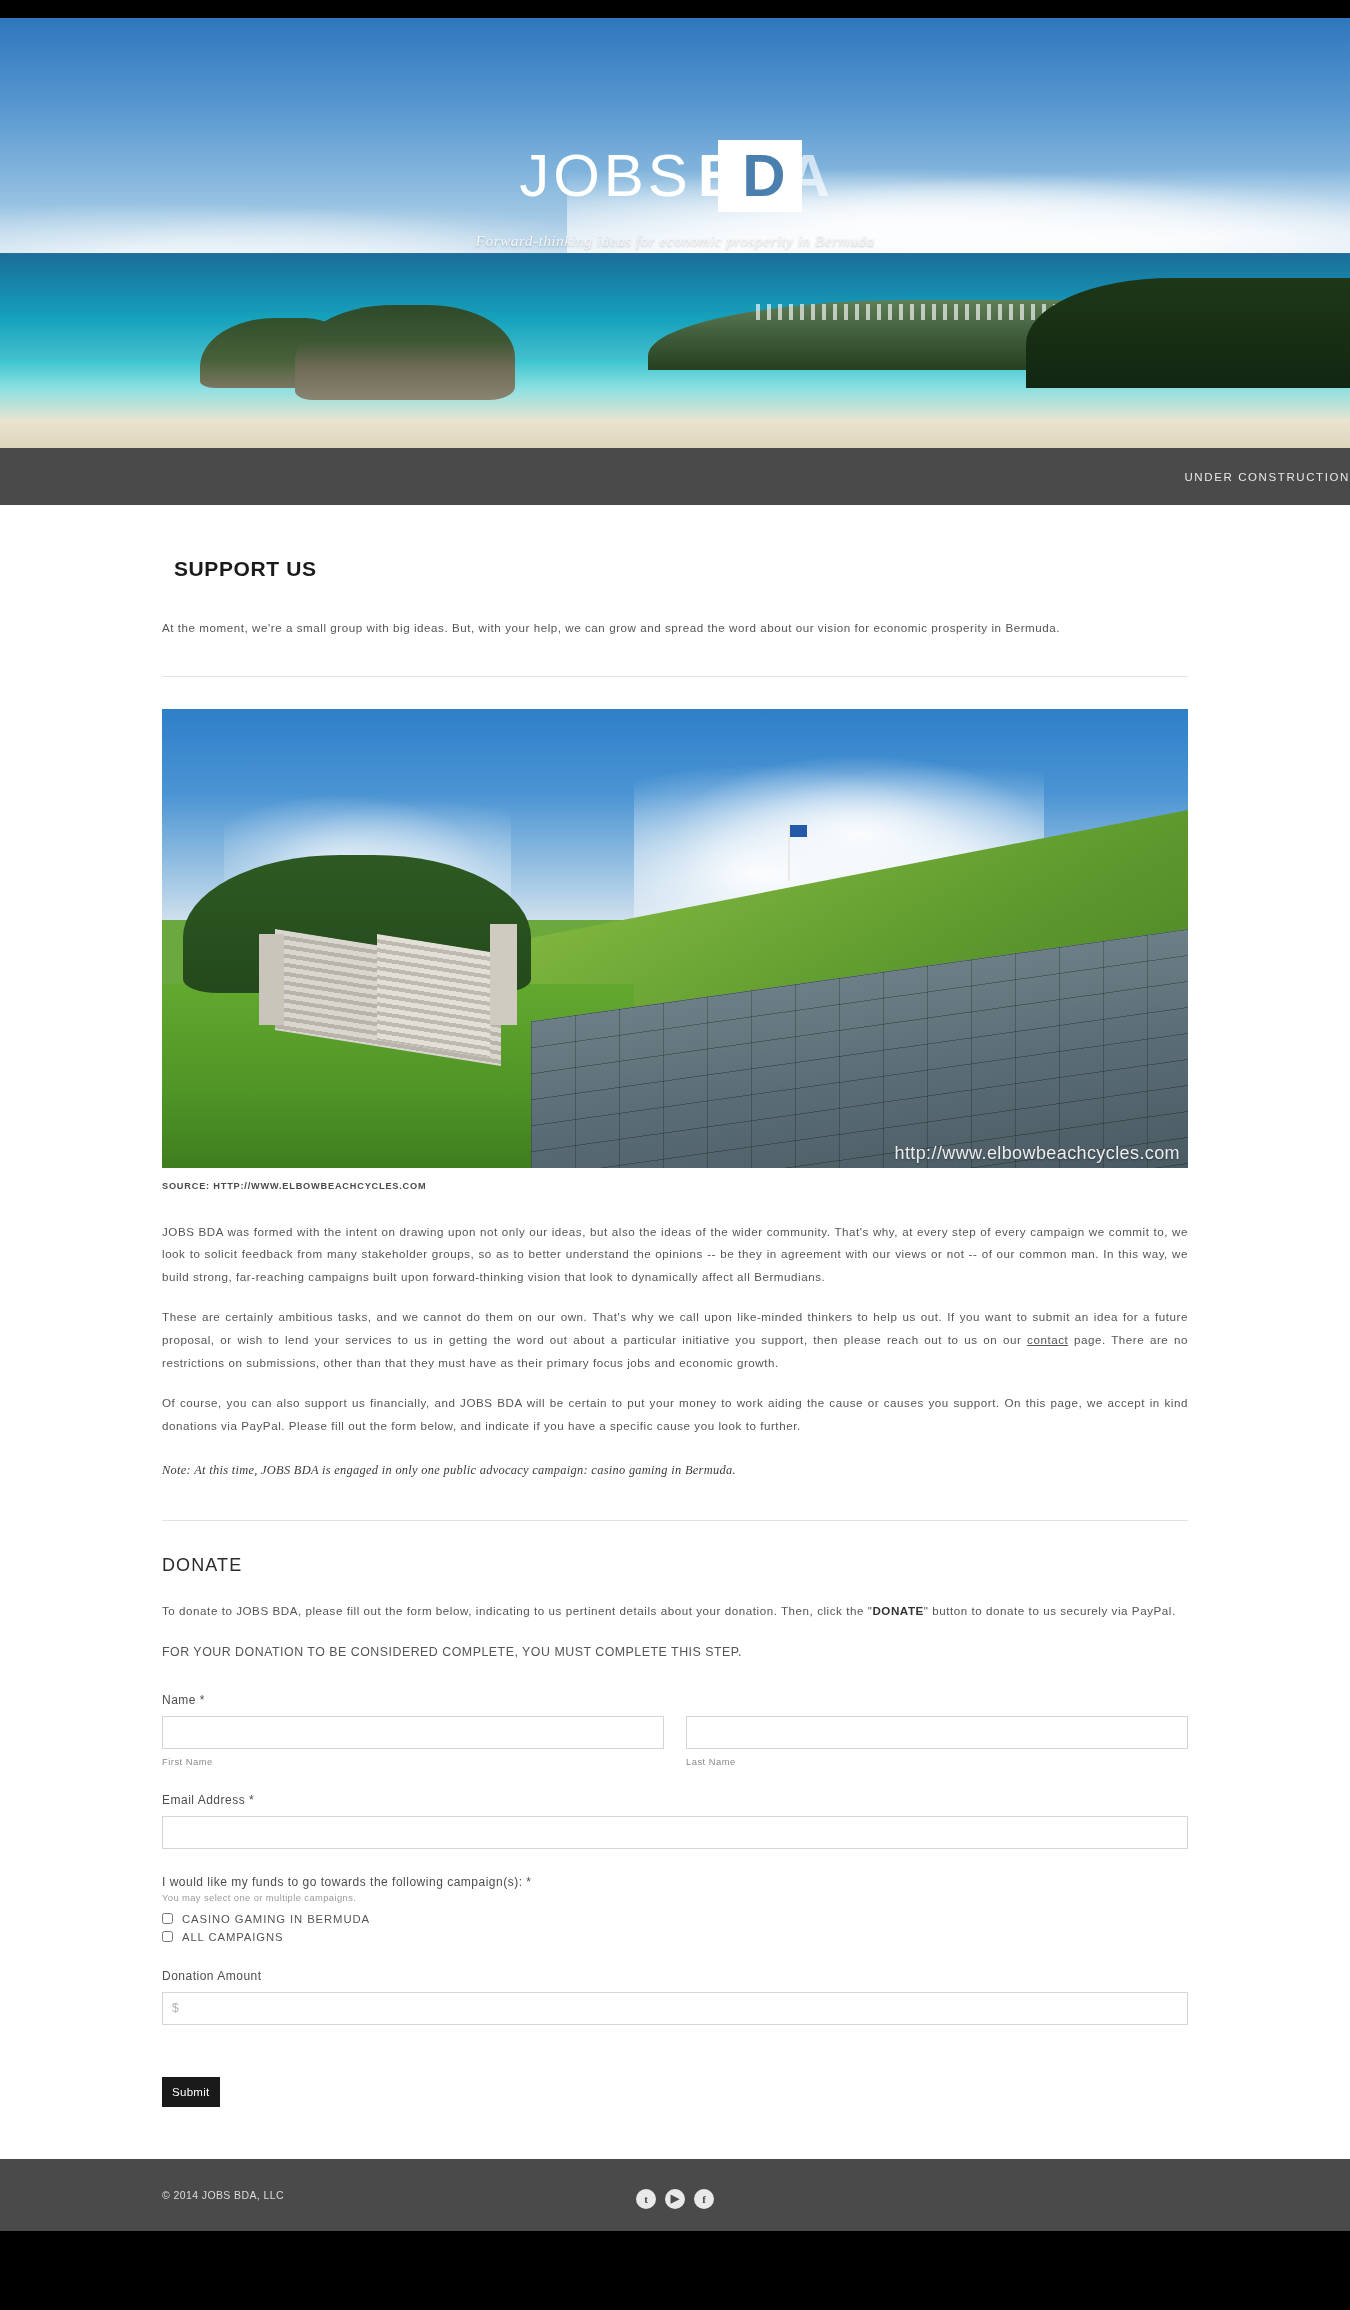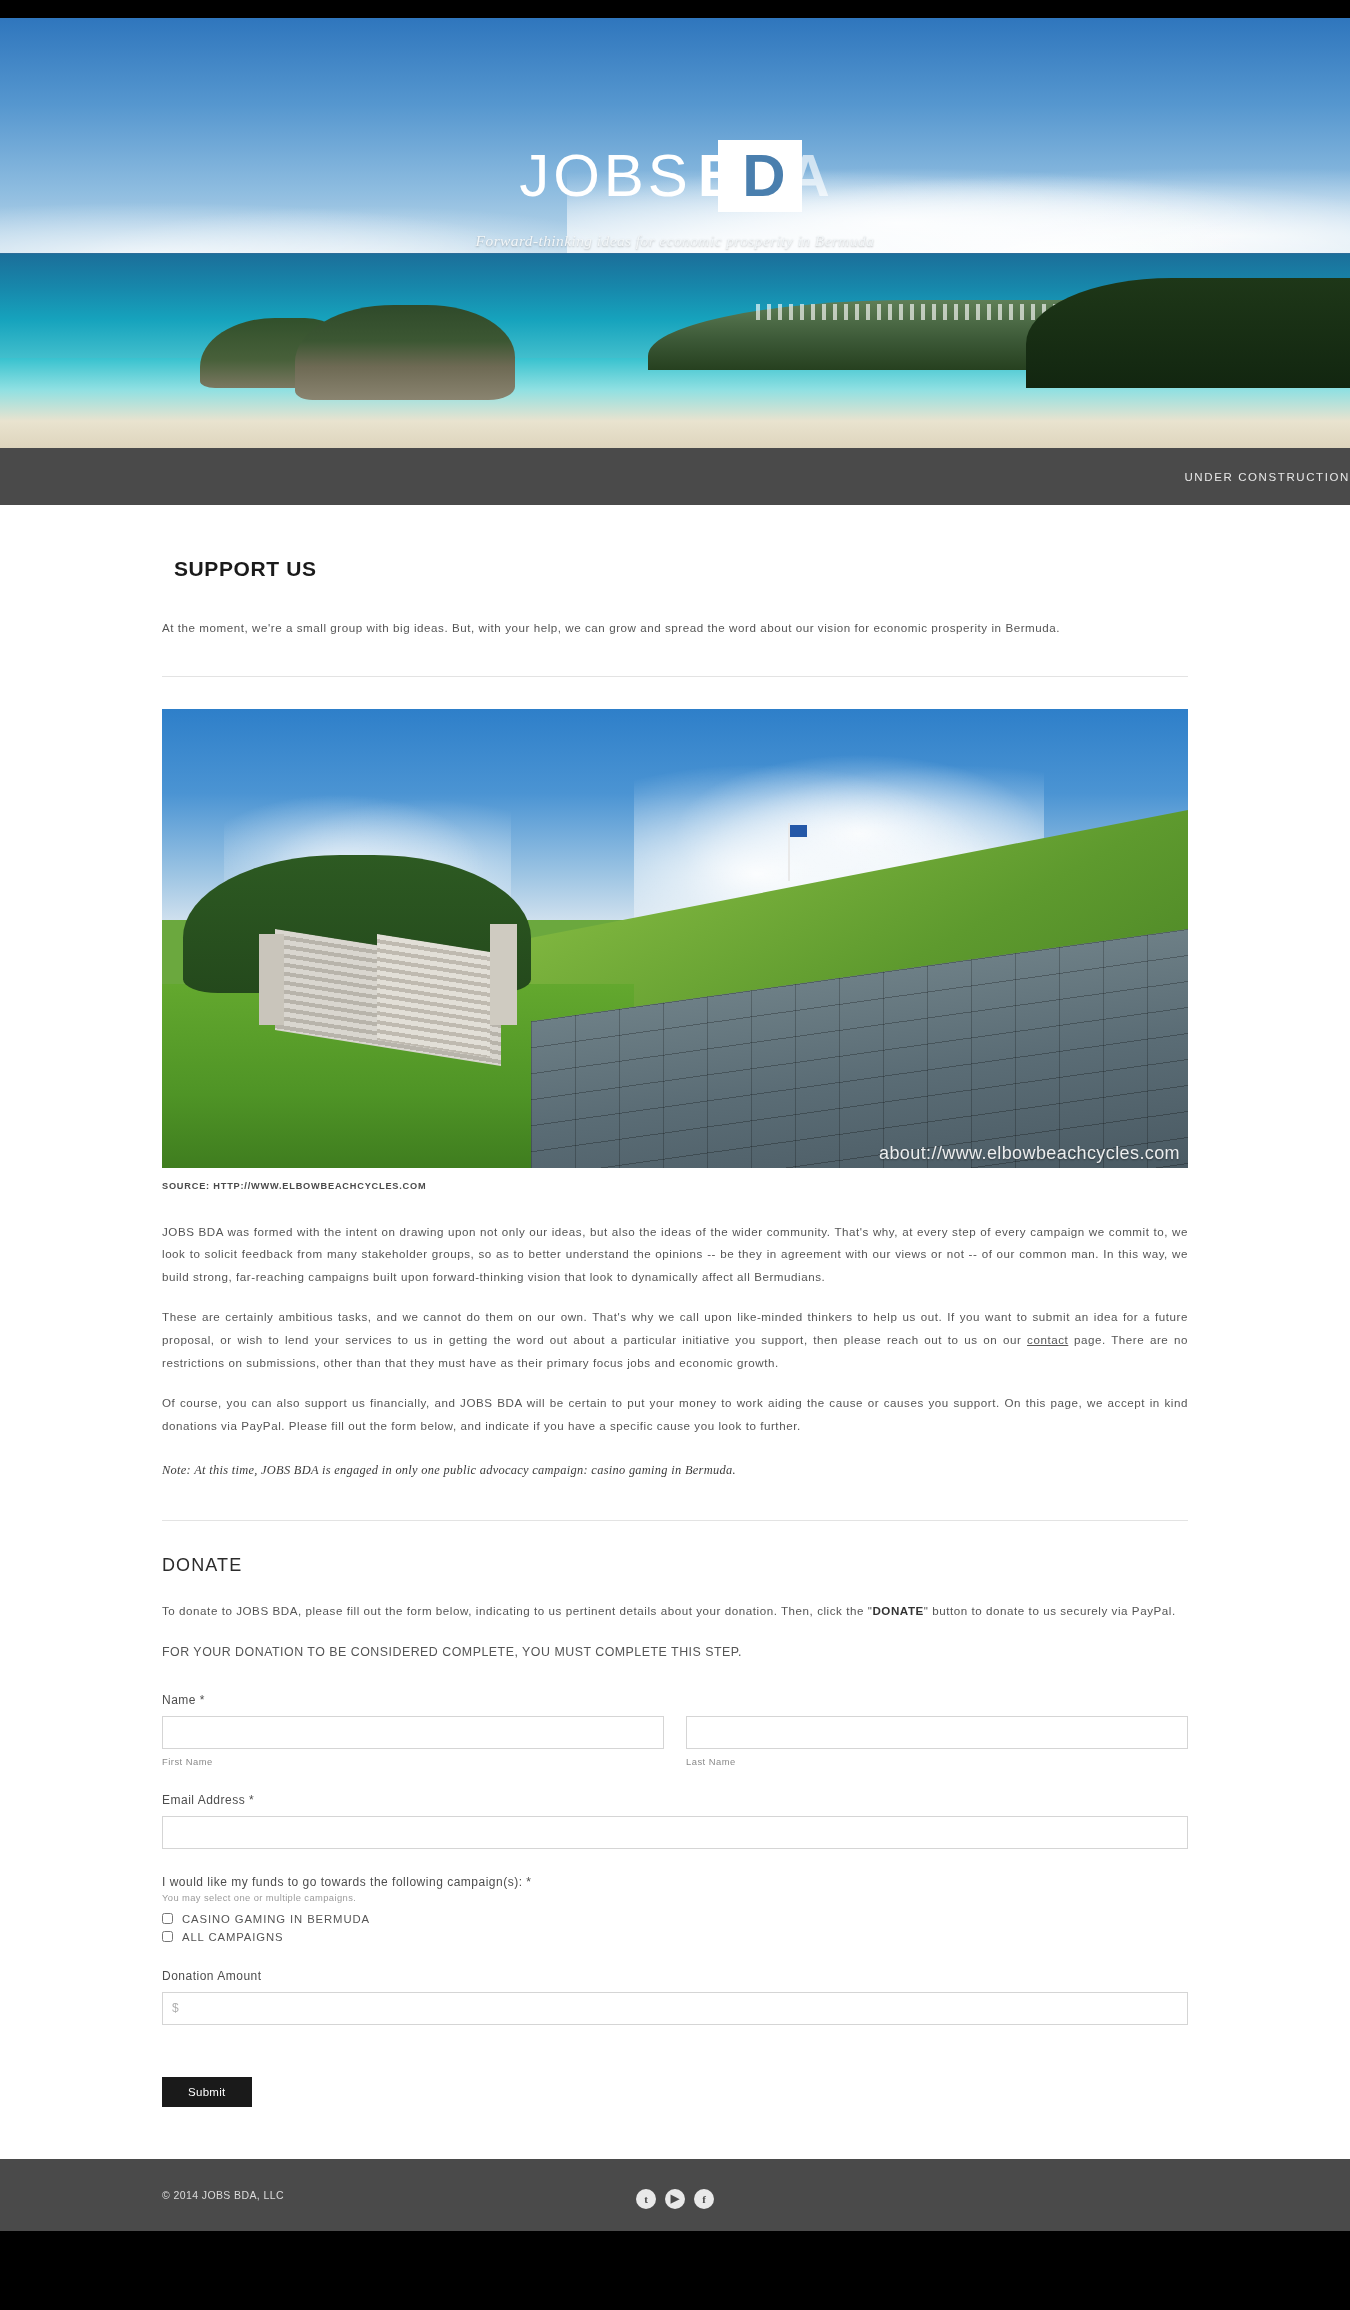--- a/index.html
+++ b/index.html
@@ -356,21 +356,21 @@
   .check-label {
     font-size: 11.3px;
     color: #555;
     letter-spacing: .9px;
   }
   .submit-btn {
     margin-top: 26px;
     background: #1a1a1a;
     color: #ffffff;
     border: none;
-    padding: 0 26px;
+    padding: 0 10px;
     height: 30px;
     font-size: 11.5px;
     letter-spacing: .3px;
     cursor: pointer;
     font-family: "Liberation Sans", sans-serif;
   }
 
   
   .footer {
     margin-top: 52px;
@@ -459,21 +459,21 @@
       <div class="ph-cloud-a"></div>
       <div class="ph-hill"></div>
       <div class="ph-lawn"></div>
       <div class="ph-trees"></div>
       <div class="ph-steps"></div>
       <div class="ph-steps2"></div>
       <div class="ph-pillar-l"></div>
       <div class="ph-pillar-r"></div>
       <div class="ph-wall"></div>
       <div class="ph-flag"></div>
-      <div class="ph-watermark">about://www.elbowbeachcycles.com</div>
+      <div class="ph-watermark">http://www.elbowbeachcycles.com</div>
     </div>
     <div class="source">SOURCE: HTTP://WWW.ELBOWBEACHCYCLES.COM</div>
 
     <div style="height:30px"></div>
 
     <p class="body">JOBS BDA was formed with the intent on drawing upon not only our ideas, but also the ideas of the wider community. That's why, at every step of every campaign we commit to, we look to solicit feedback from many stakeholder groups, so as to better understand the opinions -- be they in agreement with our views or not -- of our common man. In this way, we build strong, far-reaching campaigns built upon forward-thinking vision that look to dynamically affect all Bermudians.</p>
 
     <p class="body"><span>These are certainly ambitious tasks, and we cannot do them on our own. That's why we call upon like-minded thinkers to help us out. If you want to submit an idea for a future proposal, or wish to lend your services to us in getting the word out about a particular initiative you support, then please reach out to us on our </span><span class="inline-link">contact</span><span> page. There are no restrictions on submissions, other than that they must have as their primary focus jobs and economic growth.</span></p>
 
     <p class="body">Of course, you can also support us financially, and JOBS BDA will be certain to put your money to work aiding the cause or causes you support. On this page, we accept in kind donations via PayPal. Please fill out the form below, and indicate if you have a specific cause you look to further.</p>

